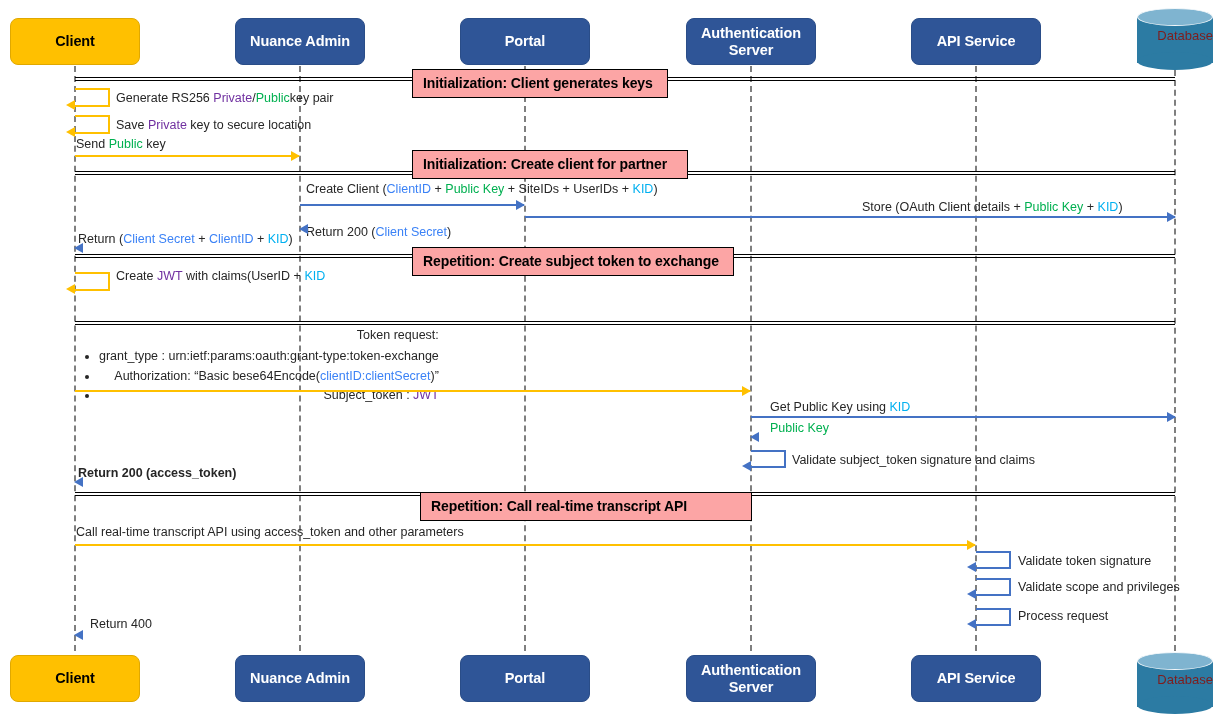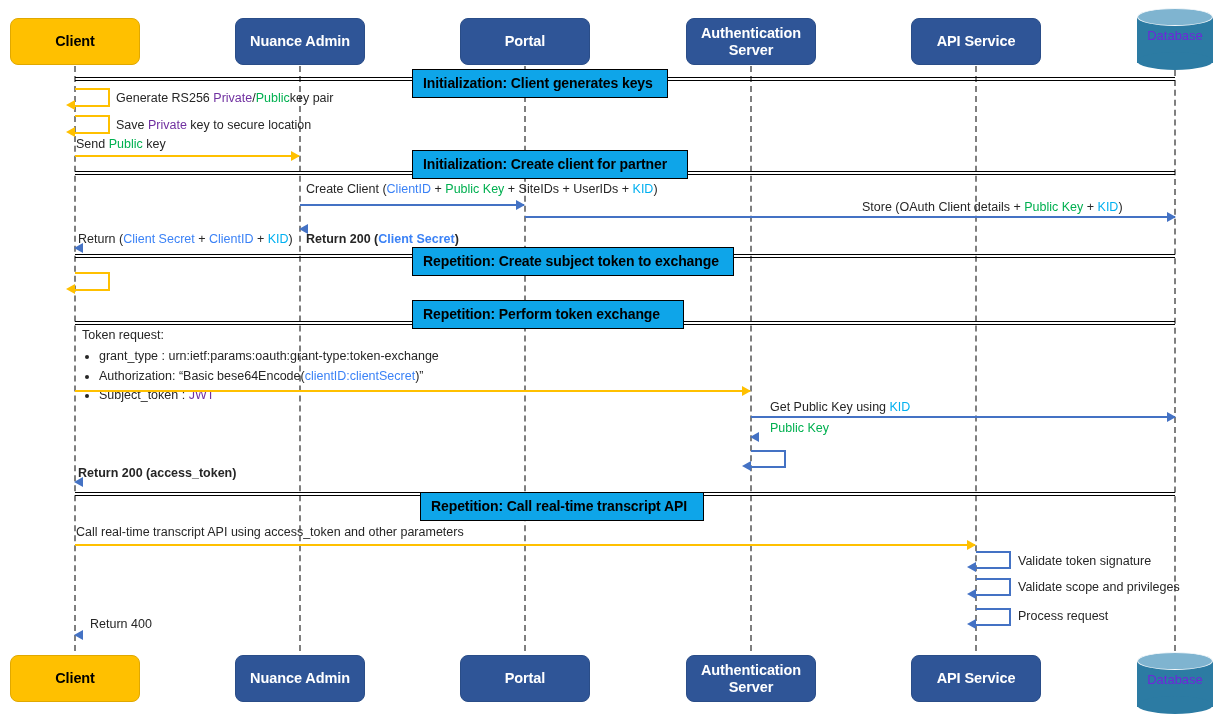--- a/index.html
+++ b/index.html
@@ -40,40 +40,40 @@
     position:absolute;left:0;top:0;width:76px;height:18px;
     background:#7FB4D0;border-radius:50%;
     border:1px solid #F2F7FA;box-sizing:border-box;
   }
   .db .bot{
     position:absolute;left:0;top:44px;width:76px;height:18px;
     background:#2C7BA3;border-radius:50%;
   }
   .db .lbl{
     position:absolute;left:0;top:20px;width:76px;
-    text-align:center;color:#6d28d9;font-size:13px;
+    text-align:right;color:#7f1d1d;font-size:13px;
     font-family:"Liberation Sans", sans-serif;
   }
 
   
   .lifeline{
     position:absolute;width:0;
     border-left:2px dashed #7F7F7F;
   }
 
   
   .divider{
     position:absolute;height:4px;
     border-top:1px solid #000;
     border-bottom:1px solid #000;
     box-sizing:border-box;
   }
   .section-label{
     position:absolute;
-    background:#0ea5e9;
+    background:#fca5a5;
     border:1px solid #000;
     font-weight:bold;
     font-size:14px;
     color:#000;
     padding:5px 10px 6px 10px;
     white-space:nowrap;
     box-sizing:border-box;
     letter-spacing:-0.1px;
   }
 
@@ -175,24 +175,23 @@
   <div class="divider" style="left:75px;top:77px;width:1100px;"></div>
   <div class="section-label" style="left:412px;top:69px;width:256px;">Initialization: Client generates keys</div>
 
   <div class="divider" style="left:75px;top:171px;width:1100px;"></div>
   <div class="section-label" style="left:412px;top:150px;width:276px;">Initialization: Create client for partner</div>
 
   <div class="divider" style="left:75px;top:254px;width:1100px;"></div>
   <div class="section-label" style="left:412px;top:247px;width:322px;">Repetition: Create subject token to exchange</div>
 
   <div class="divider" style="left:75px;top:321px;width:1100px;"></div>
-  <div class="section-label" style="left:412px;top:300px;width:272px;">Repetition: Perform token exchange</div>
 
   <div class="divider" style="left:75px;top:492px;width:1100px;"></div>
-  <div class="section-label" style="left:420px;top:492px;width:284px;">Repetition: Call real-time transcript API</div>
+  <div class="section-label" style="left:420px;top:492px;width:332px;">Repetition: Call real-time transcript API</div>
 
   <div class="selfloop gold" style="left:75px;top:88px;width:35px;height:19px;">
     <div class="tip"></div>
   </div>
   <div class="msg-label" style="left:116px;top:91px;">
     <span>Generate  RS256 </span><span class="c-purple">Private</span><span>/</span><span class="c-green">Public</span><span>key pair</span>
   </div>
 
   <div class="selfloop gold" style="left:75px;top:115px;width:35px;height:19px;">
     <div class="tip"></div>
@@ -218,43 +217,44 @@
   </div>
 
   <div class="msg-label" style="left:862px;top:200px;">
     <span>Store (OAuth Client details + </span><span class="c-green">Public Key</span><span> + </span><span class="c-cyan">KID</span><span>)</span>
   </div>
   <div class="msg" style="left:525px;top:216px;width:650px;">
     <div class="line solid-blue"></div>
     <div class="arrowhead ah-right-blue" style="right:-1px;"></div>
   </div>
 
-  <div class="msg-label" style="left:306px;top:232px;font-weight:bold;">
+  <div class="msg-label" style="left:306px;top:225px;">
     <span>Return 200 (</span><span class="c-pink">Client Secret</span><span>)</span>
   </div>
   <div class="msg" style="left:300px;top:228px;width:224px;">
     <div class="line dotted-blue"></div>
     <div class="arrowhead ah-left-blue" style="left:-1px;"></div>
   </div>
 
   <div class="msg-label" style="left:78px;top:232px;">
     <span>Return (</span><span class="c-pink">Client Secret</span><span> + </span><span class="c-pink">ClientID</span><span> + </span><span class="c-cyan">KID</span><span>)</span>
   </div>
   <div class="msg" style="left:75px;top:247px;width:224px;">
     <div class="line dotted-blue"></div>
     <div class="arrowhead ah-left-blue" style="left:-1px;"></div>
   </div>
 
   <div class="selfloop gold" style="left:75px;top:272px;width:35px;height:19px;">
     <div class="tip"></div>
   </div>
   <div class="msg-label" style="left:116px;top:268px;line-height:1.35;">
-  </div>
-
-  <div class="note" style="left:82px;top:326px;">
+    <div><span>Create </span><span class="c-purple">JWT</span><span> with claims(UserID + </span><span class="c-cyan">KID</span></div>
+  </div>
+
+  <div class="note" style="left:82px;top:326px;text-align:right;">
     <div>Token request:</div>
     <ul>
       <li><span>grant_type : urn:ietf:params:oauth:grant-type:token-exchange</span></li>
       <li><span>Authorization: “Basic bese64Encode(</span><span class="c-pink">clientID:clientSecret</span><span>)”</span></li>
       <li><span>Subject_token : </span><span class="c-purple">JWT</span></li>
     </ul>
   </div>
 
   <div class="msg" style="left:75px;top:390px;width:675px;">
     <div class="line solid-gold"></div>
@@ -271,20 +271,21 @@
 
   <div class="msg-label c-green" style="left:770px;top:421px;">Public Key</div>
   <div class="msg" style="left:751px;top:436px;width:424px;">
     <div class="line dotted-blue"></div>
     <div class="arrowhead ah-left-blue" style="left:-1px;"></div>
   </div>
 
   <div class="selfloop blue" style="left:751px;top:450px;width:35px;height:18px;">
     <div class="tip"></div>
   </div>
+  <div class="msg-label" style="left:792px;top:453px;">Validate subject_token signature and claims</div>
 
   <div class="msg-label" style="left:78px;top:466px;font-weight:bold;">Return 200 (access_token)</div>
   <div class="msg" style="left:75px;top:481px;width:676px;">
     <div class="line dotted-blue"></div>
     <div class="arrowhead ah-left-blue" style="left:-1px;"></div>
   </div>
 
   <div class="msg-label" style="left:76px;top:525px;">Call real-time transcript API using access_token and other  parameters</div>
   <div class="msg" style="left:75px;top:544px;width:900px;">
     <div class="line solid-gold"></div>

